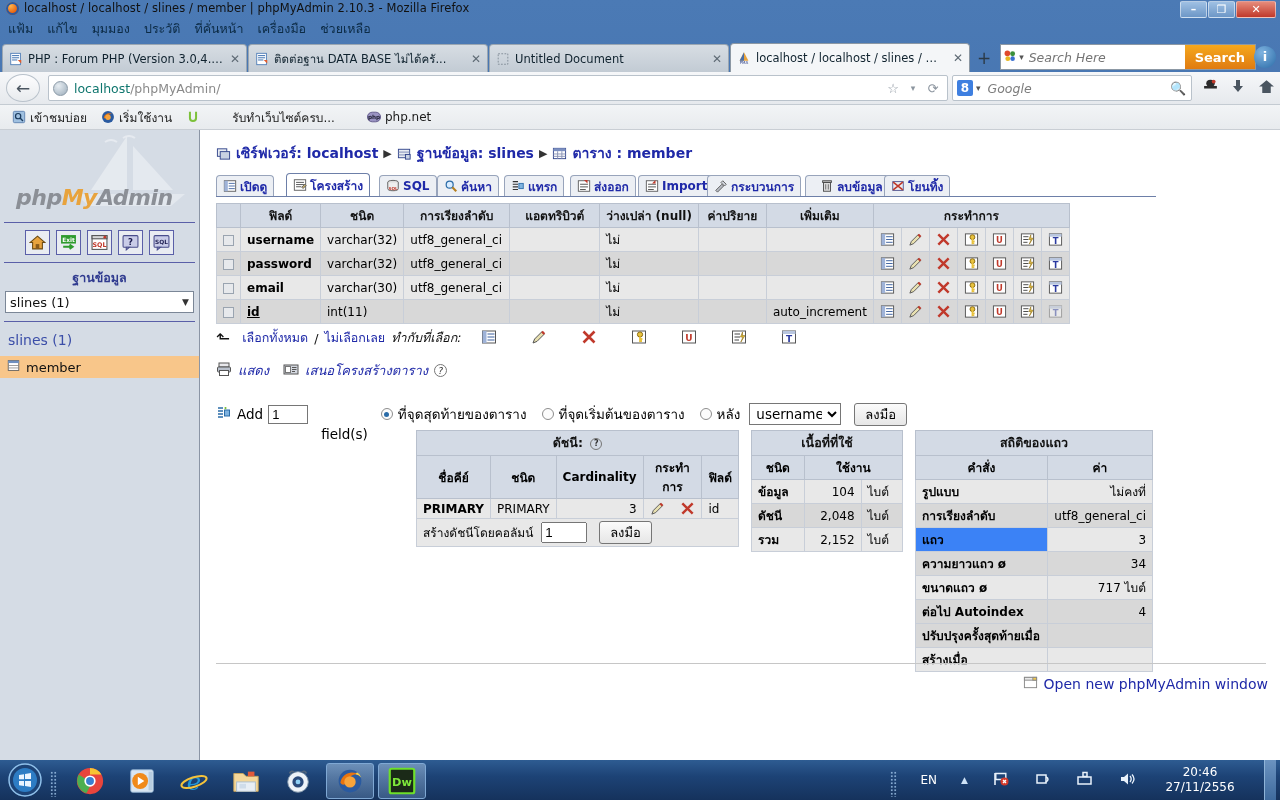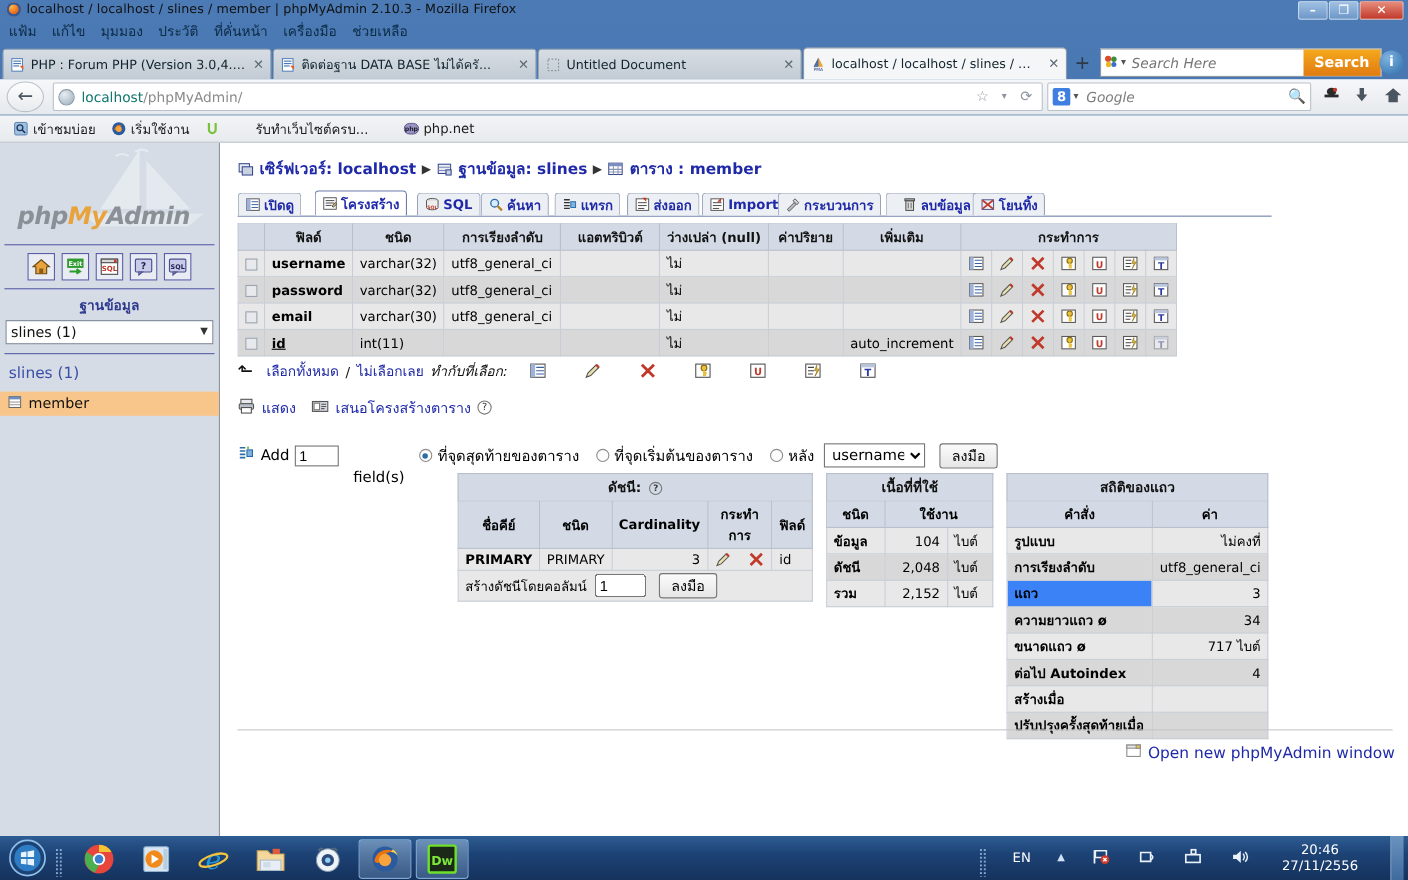--- a/index.html
+++ b/index.html
@@ -161,21 +161,21 @@
   .icn { width:15px; height:15px; display:inline-block; vertical-align:middle; }
 
   
   #selrow { display:flex; align-items:center; gap:6px; margin:4px 0 0 16px;
             font-size:12.5px; color:#1f29a8; }
   #selrow .ital { font-style:italic; color:#111; }
   #selrow .bigico { margin:0 14px; }
 
   
   #proposerow { display:flex; align-items:center; gap:6px; margin:12px 16px 0 16px;
-                font-size:13px; color:#1f29a8; }
+                font-size:13px; color:#1f29a8;font-style:italic; }
   #addrow { display:flex; align-items:center; gap:5px; margin:5px 0 0 16px; font-size:13.5px; }
   #addrow input.num { width:40px; height:19px; border:1px solid #767676; font-size:13px; padding:0 3px;}
   .radio { width:12px; height:12px; border-radius:50%; border:1px solid #8d8d8d;
            background:#fcfcfc; display:inline-block; vertical-align:middle; position:relative;}
   .radio.on::after { content:''; position:absolute; left:2.5px; top:2.5px; width:5px; height:5px;
            border-radius:50%; background:#2b6ca8; }
   select.sel { height:22px; border:1px solid #767676; background:#fff; font-size:13.5px;
            padding:0 2px; font-family:"DejaVu Sans","Liberation Sans",sans-serif; }
   button.btn { height:23px; border:1px solid #767676; border-radius:3px;
            background:linear-gradient(180deg,#fbfbfb,#e6e6e6); font-size:13px; padding:0 10px;
@@ -945,26 +945,26 @@
               </tr>
               <tr>
                 <td style="background:#e8e8e8;font-weight:bold;">ขนาดแถว ø</td>
                 <td class="right" style="background:#e8e8e8;">717 ไบต์</td>
               </tr>
               <tr>
                 <td style="background:#d8d8d8;font-weight:bold;">ต่อไป Autoindex</td>
                 <td class="right" style="background:#d8d8d8;">4</td>
               </tr>
               <tr>
+                <td style="background:#d8d8d8;font-weight:bold;">ปรับปรุงครั้งสุดท้ายเมื่อ</td>
+                <td class="right" style="background:#d8d8d8;"></td>
+              </tr>
+              <tr>
                 <td style="background:#e8e8e8;font-weight:bold;">สร้างเมื่อ</td>
                 <td class="right" style="background:#e8e8e8;"></td>
-              </tr>
-              <tr>
-                <td style="background:#d8d8d8;font-weight:bold;">ปรับปรุงครั้งสุดท้ายเมื่อ</td>
-                <td class="right" style="background:#d8d8d8;"></td>
               </tr>
             </tbody>
         </table>
 
       </div>
 
       <div id="hr-bottom"></div>
       <div id="openwin">
         <span>
           <svg width="15" height="15" viewBox="0 0 16 16">

